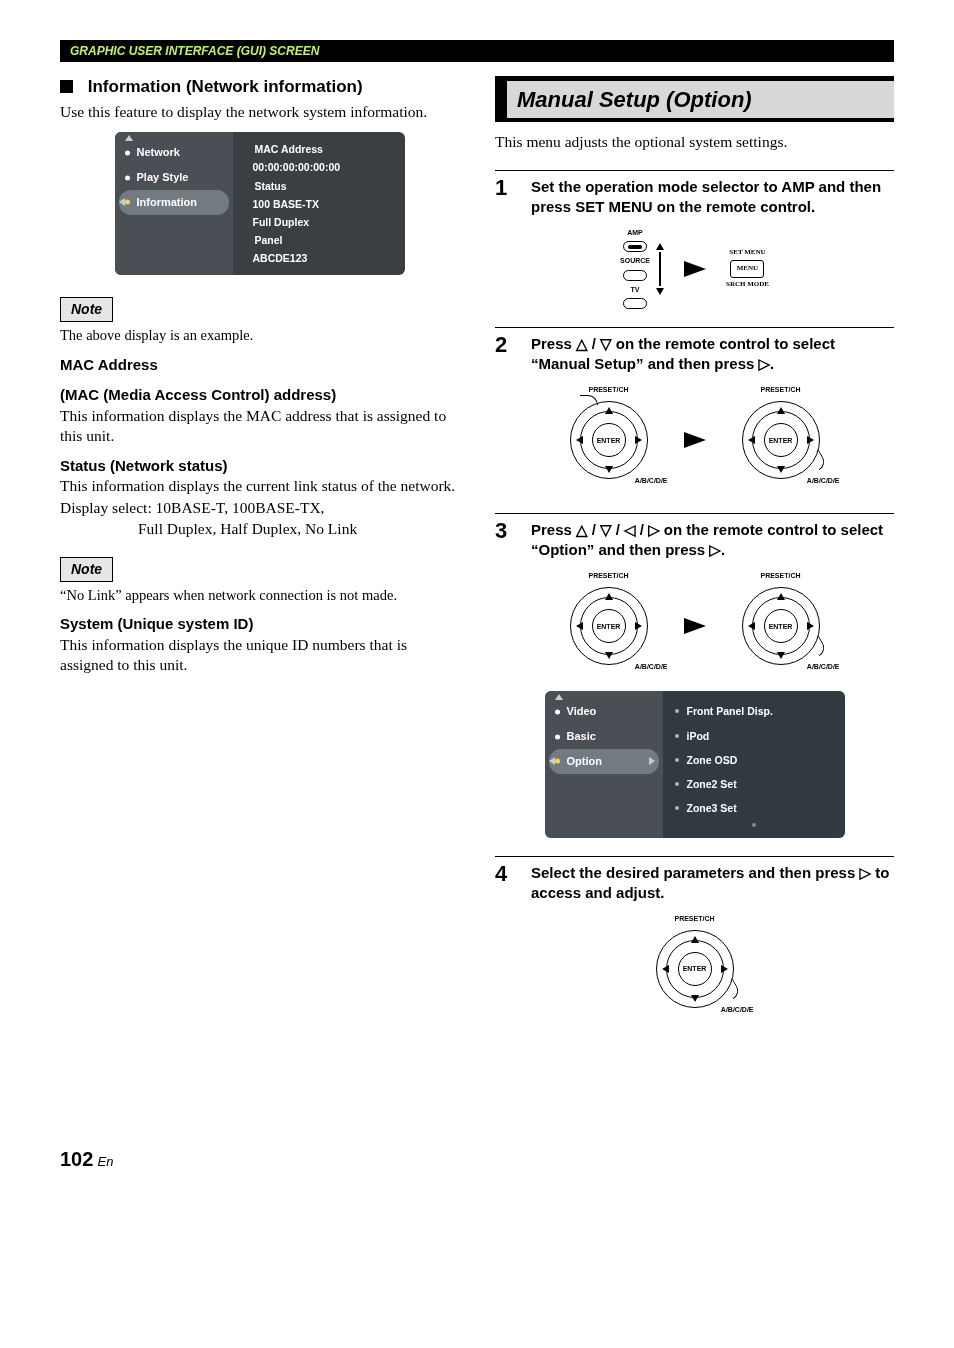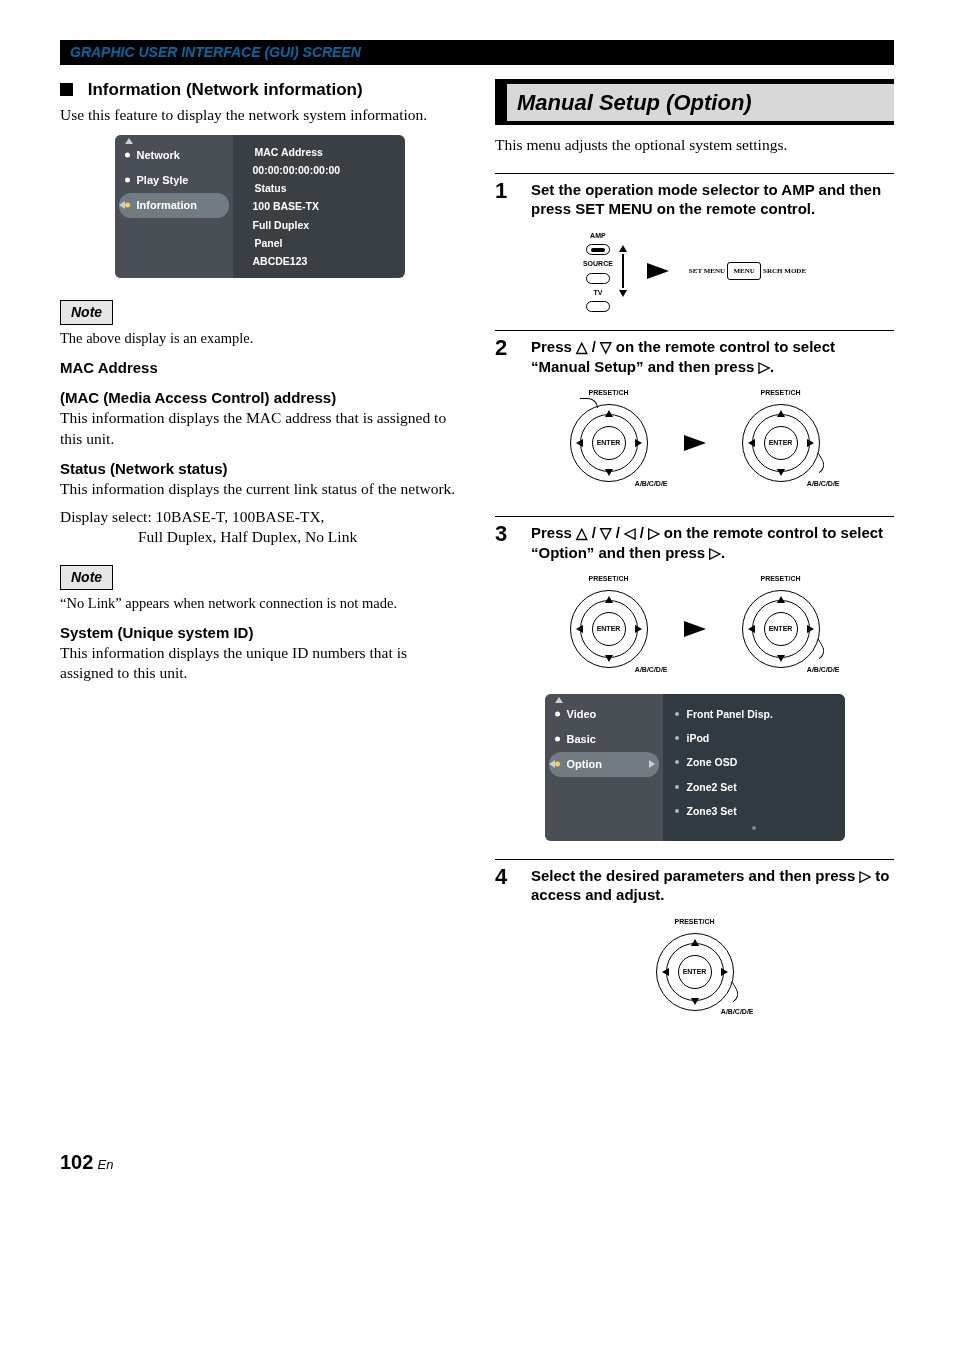--- a/index.html
+++ b/index.html
@@ -8,25 +8,25 @@
     background: #fff;
     color: #000;
     width: 954px;
     margin: 0 auto;
     padding: 40px 60px 30px 60px;
     font-size: 15px;
     line-height: 1.35;
   }
   .header-bar {
     background: #000;
-    color: #0369a1;
+    color: #bef264;
     font-family: Arial, Helvetica, sans-serif;
     font-weight: bold;
     font-style: italic;
-    font-size: 14px;
+    font-size: 12px;
     padding: 3px 10px;
     margin-bottom: 14px;
   }
   .columns { display: flex; gap: 36px; }
   .col { flex: 1; min-width: 0; }
   .square-bullet {
     display: inline-block;
     width: 13px; height: 13px;
     background: #000;
     vertical-align: -1px;
@@ -215,21 +215,21 @@
     </div>
 
     <div class="note-tag">Note</div>
     <div class="body-text" style="font-size:14.5px">The above display is an example.</div>
 
     <div class="sub-head">MAC Address</div>
     <div class="sub-head">(MAC (Media Access Control) address)</div>
     <div class="body-text">This information displays the MAC address that is assigned to this unit.</div>
 
     <div class="sub-head">Status (Network status)</div>
-    <div class="body-text" style="margin-bottom:8px">This information displays the current link status of the network.</div>
+    <div class="body-text" style="margin-bottom:2px">This information displays the current link status of the network.</div>
     <div class="body-text" style="margin-bottom:0">Display select: 10BASE-T, 100BASE-TX,</div>
     <div class="body-text indent">Full Duplex, Half Duplex, No Link</div>
 
     <div class="note-tag">Note</div>
     <div class="body-text" style="font-size:14.5px">“No Link” appears when network connection is not made.</div>
 
     <div class="sub-head">System (Unique system ID)</div>
     <div class="body-text">This information displays the unique ID numbers that is assigned to this unit.</div>
   </div>
 
@@ -253,21 +253,21 @@
           <div>TV</div>
           <div class="selector-pill"></div>
         </div>
         <div class="selector-arrows">
           <div class="sel-up"></div>
             <div class="sel-bar"></div>
             <div class="sel-down"></div>
         </div>
       </div>
       <div class="big-arrow"></div>
-      <div style="display:flex;flex-direction:row;align-items:center;gap:2px;">
+      <div style="display:flex;flex-direction:column;align-items:center;gap:2px;">
         <div class="menu-label">SET MENU</div>
         <div class="menu-btn">
             <span>MENU</span>
           </div>
         <div class="menu-label">SRCH MODE</div>
       </div>
     </div>
 
     <div class="step">
       <div class="step-num">2</div>

